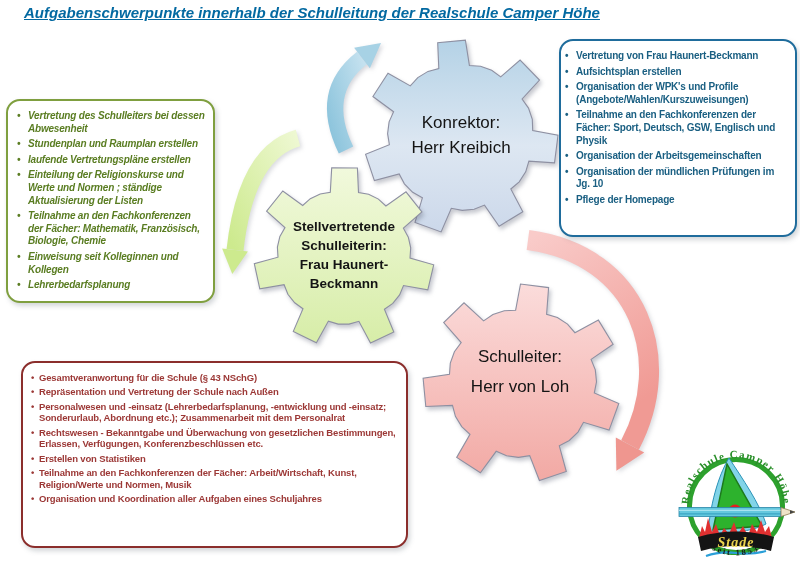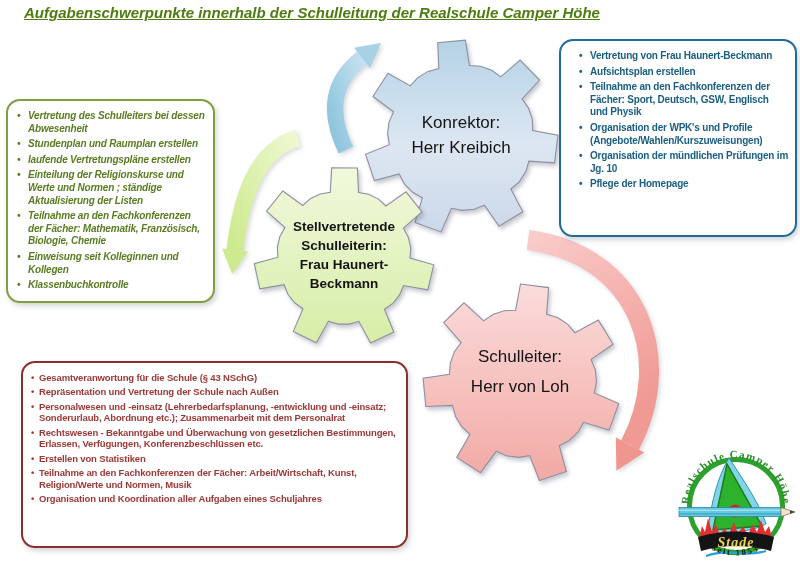--- a/index.html
+++ b/index.html
@@ -1,33 +1,33 @@
 <!DOCTYPE html>
 <html><head>
 <meta charset="utf-8">
 <style>
   html,body { margin:0; padding:0; background:#fff; }
   .canvas { position:relative; width:800px; height:567px; background:#fff; overflow:hidden;
             font-family:"Liberation Sans", sans-serif; }
   .title { position:absolute; left:24px; top:4px; margin:0; font-size:15px; font-weight:bold;
-           font-style:italic; text-decoration:underline; color:#4d7c0f; white-space:nowrap; }
+           font-style:italic; text-decoration:underline; color:#0369a1; white-space:nowrap; }
   .art { position:absolute; left:0; top:0; }
 
   .box { position:absolute; box-sizing:border-box; background:#fff; border-radius:14px;
          box-shadow:2px 3px 5px rgba(110,120,130,.30); overflow:hidden; }
   .box ul { margin:0; padding:0; list-style:none; }
   .box li { position:relative; font-weight:bold; }
   .box li::before { content:"\2022"; position:absolute; left:0; top:0; }
 
   .box-green { left:6px;  top:99px;  width:209px; height:204px; border:2px solid #7f9f3f;
                padding:9px 7px 6px 9px; color:#5a7d22; font-size:10px; letter-spacing:-0.2px;font-style:italic; }
   .box-green li { padding-left:11px; margin-bottom:3px; line-height:1.26; }
 
   .box-blue  { left:559px; top:39px;  width:238px; height:198px; border:2px solid #1f6c9c;
-               padding:9px 6px 6px 18px; color:#1a5f82; font-size:10px; letter-spacing:-0.2px; }
+               padding:9px 6px 6px 4px; color:#1a5f82; font-size:10px; letter-spacing:-0.2px; }
   .box-blue li { padding-left:11px; margin-bottom:3px; line-height:1.26; }
 
   .box-red   { left:21px;  top:361px; width:387px; height:187px; border:2px solid #8b2e2c;
                padding:9px 4px 5px 8px; color:#9c3836; font-size:9.5px; letter-spacing:-0.15px; }
   .box-red li { padding-left:8px; margin-bottom:2.5px; line-height:1.24; }
 
   .gear { stroke:#8e90a2; stroke-width:1.1; filter:drop-shadow(2px 3px 2px rgba(90,95,115,.35)); }
   .arrow-band { fill:none; }
   .gear-label    { font-size:17px; fill:#141414; text-anchor:middle;
                    font-family:"Liberation Sans", sans-serif; }
@@ -108,30 +108,31 @@
   </svg>
 
   <div class="box box-green">
     <ul>
       <li>Vertretung des Schulleiters bei dessen Abwesenheit</li>
       <li>Stundenplan und Raumplan erstellen</li>
       <li>laufende Vertretungspläne erstellen</li>
       <li>Einteilung der Religionskurse und Werte und Normen ; ständige Aktualisierung der Listen</li>
       <li>Teilnahme an den Fachkonferenzen der Fächer: Mathematik, Französisch, Biologie, Chemie</li>
       <li>Einweisung seit Kolleginnen und Kollegen</li>
-      <li>Klassenbuchkontrolle</li>
+      <li>Lehrerbedarfsplanung</li>
     </ul>
   </div>
 
   <div class="box box-blue">
     <ul>
       <li>Vertretung von Frau Haunert-Beckmann</li>
       <li>Aufsichtsplan erstellen</li>
+      <li>Organisation der WPK's und Profile (Angebote/Wahlen/Kurszuweisungen)</li>
       <li>Teilnahme an den Fachkonferenzen der Fächer: Sport, Deutsch, GSW, Englisch und Physik</li>
-      <li>Organisation der WPK's und Profile (Angebote/Wahlen/Kurszuweisungen)</li>
+      <li>Organisation der Arbeitsgemeinschaften</li>
       <li>Organisation der mündlichen Prüfungen im Jg. 10</li>
       <li>Pflege der Homepage</li>
     </ul>
   </div>
 
   <div class="box box-red">
     <ul>
       <li>Gesamtveranwortung für die Schule (§ 43 NSchG)</li>
       <li>Repräsentation und Vertretung der Schule nach Außen</li>
       <li>Personalwesen und -einsatz (Lehrerbedarfsplanung, -entwicklung und -einsatz; Sonderurlaub, Abordnung etc.); Zusammenarbeit mit dem Personalrat</li>

